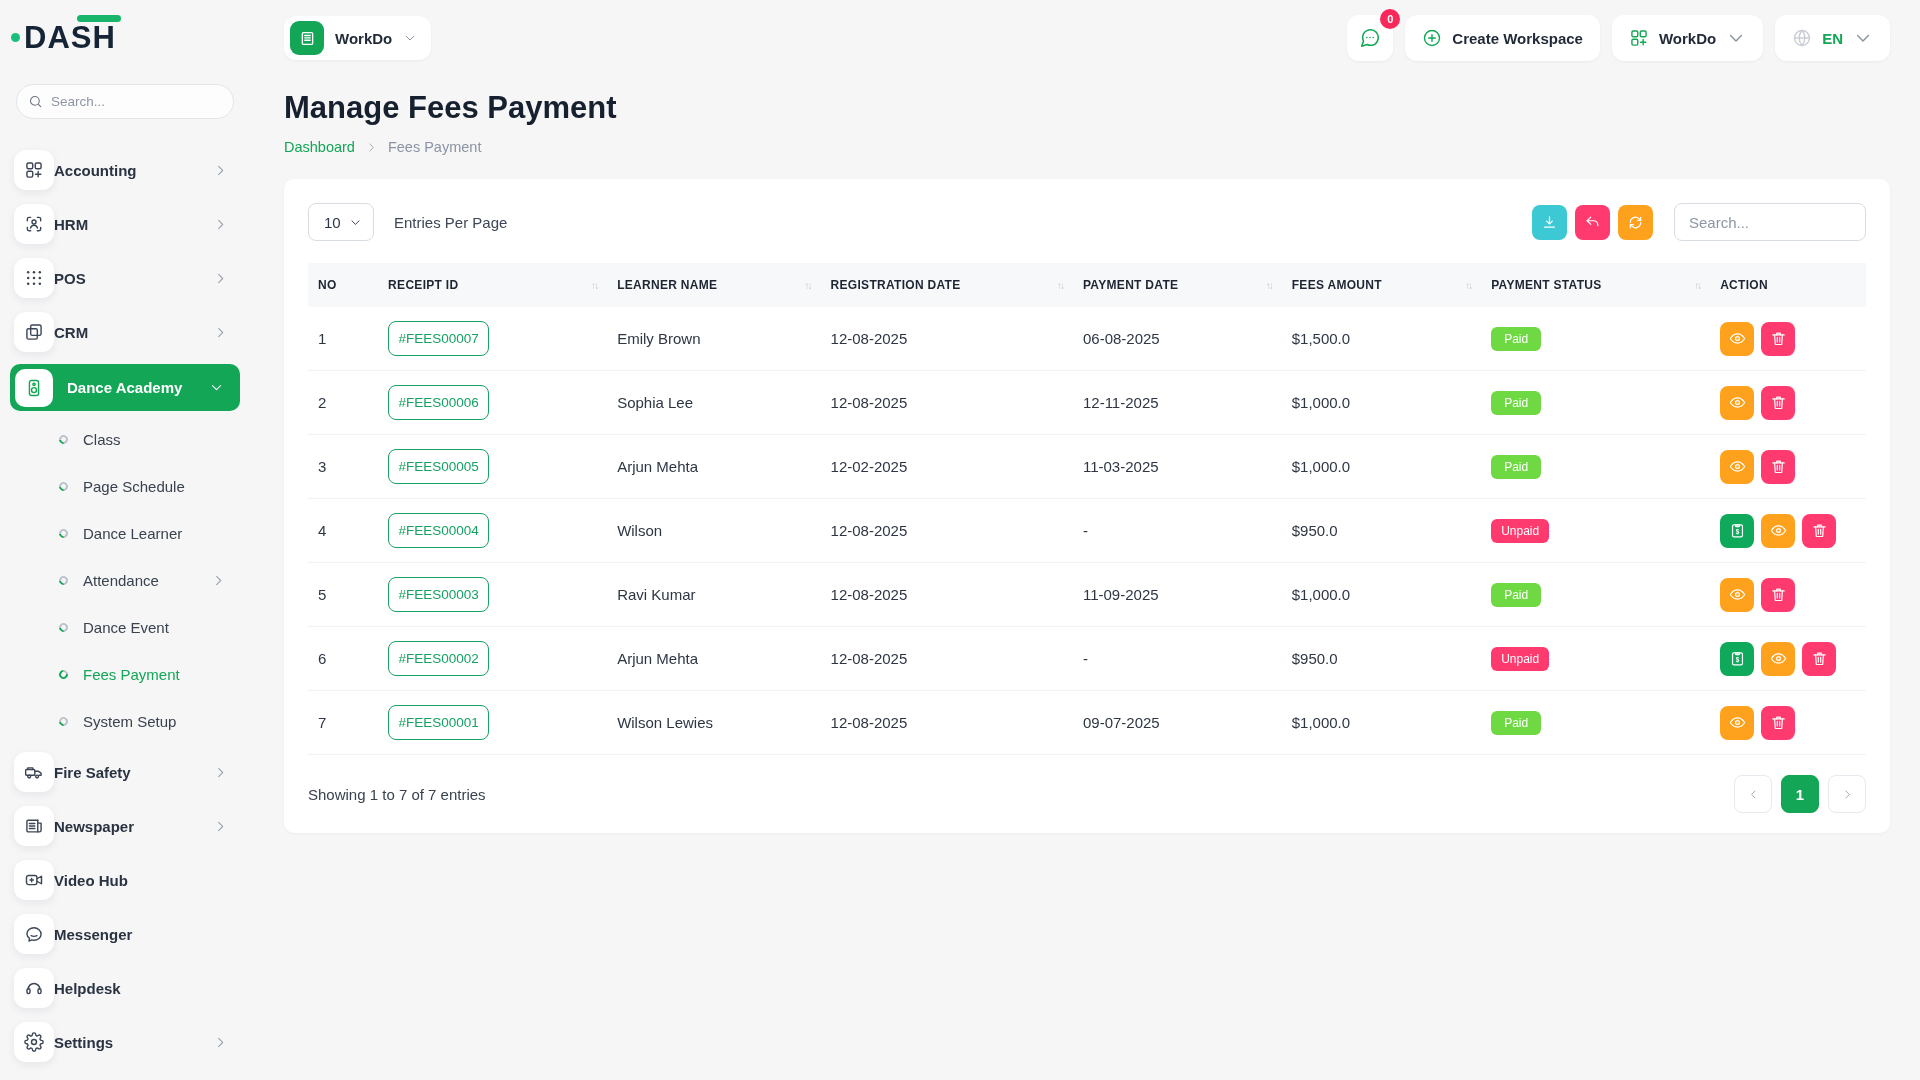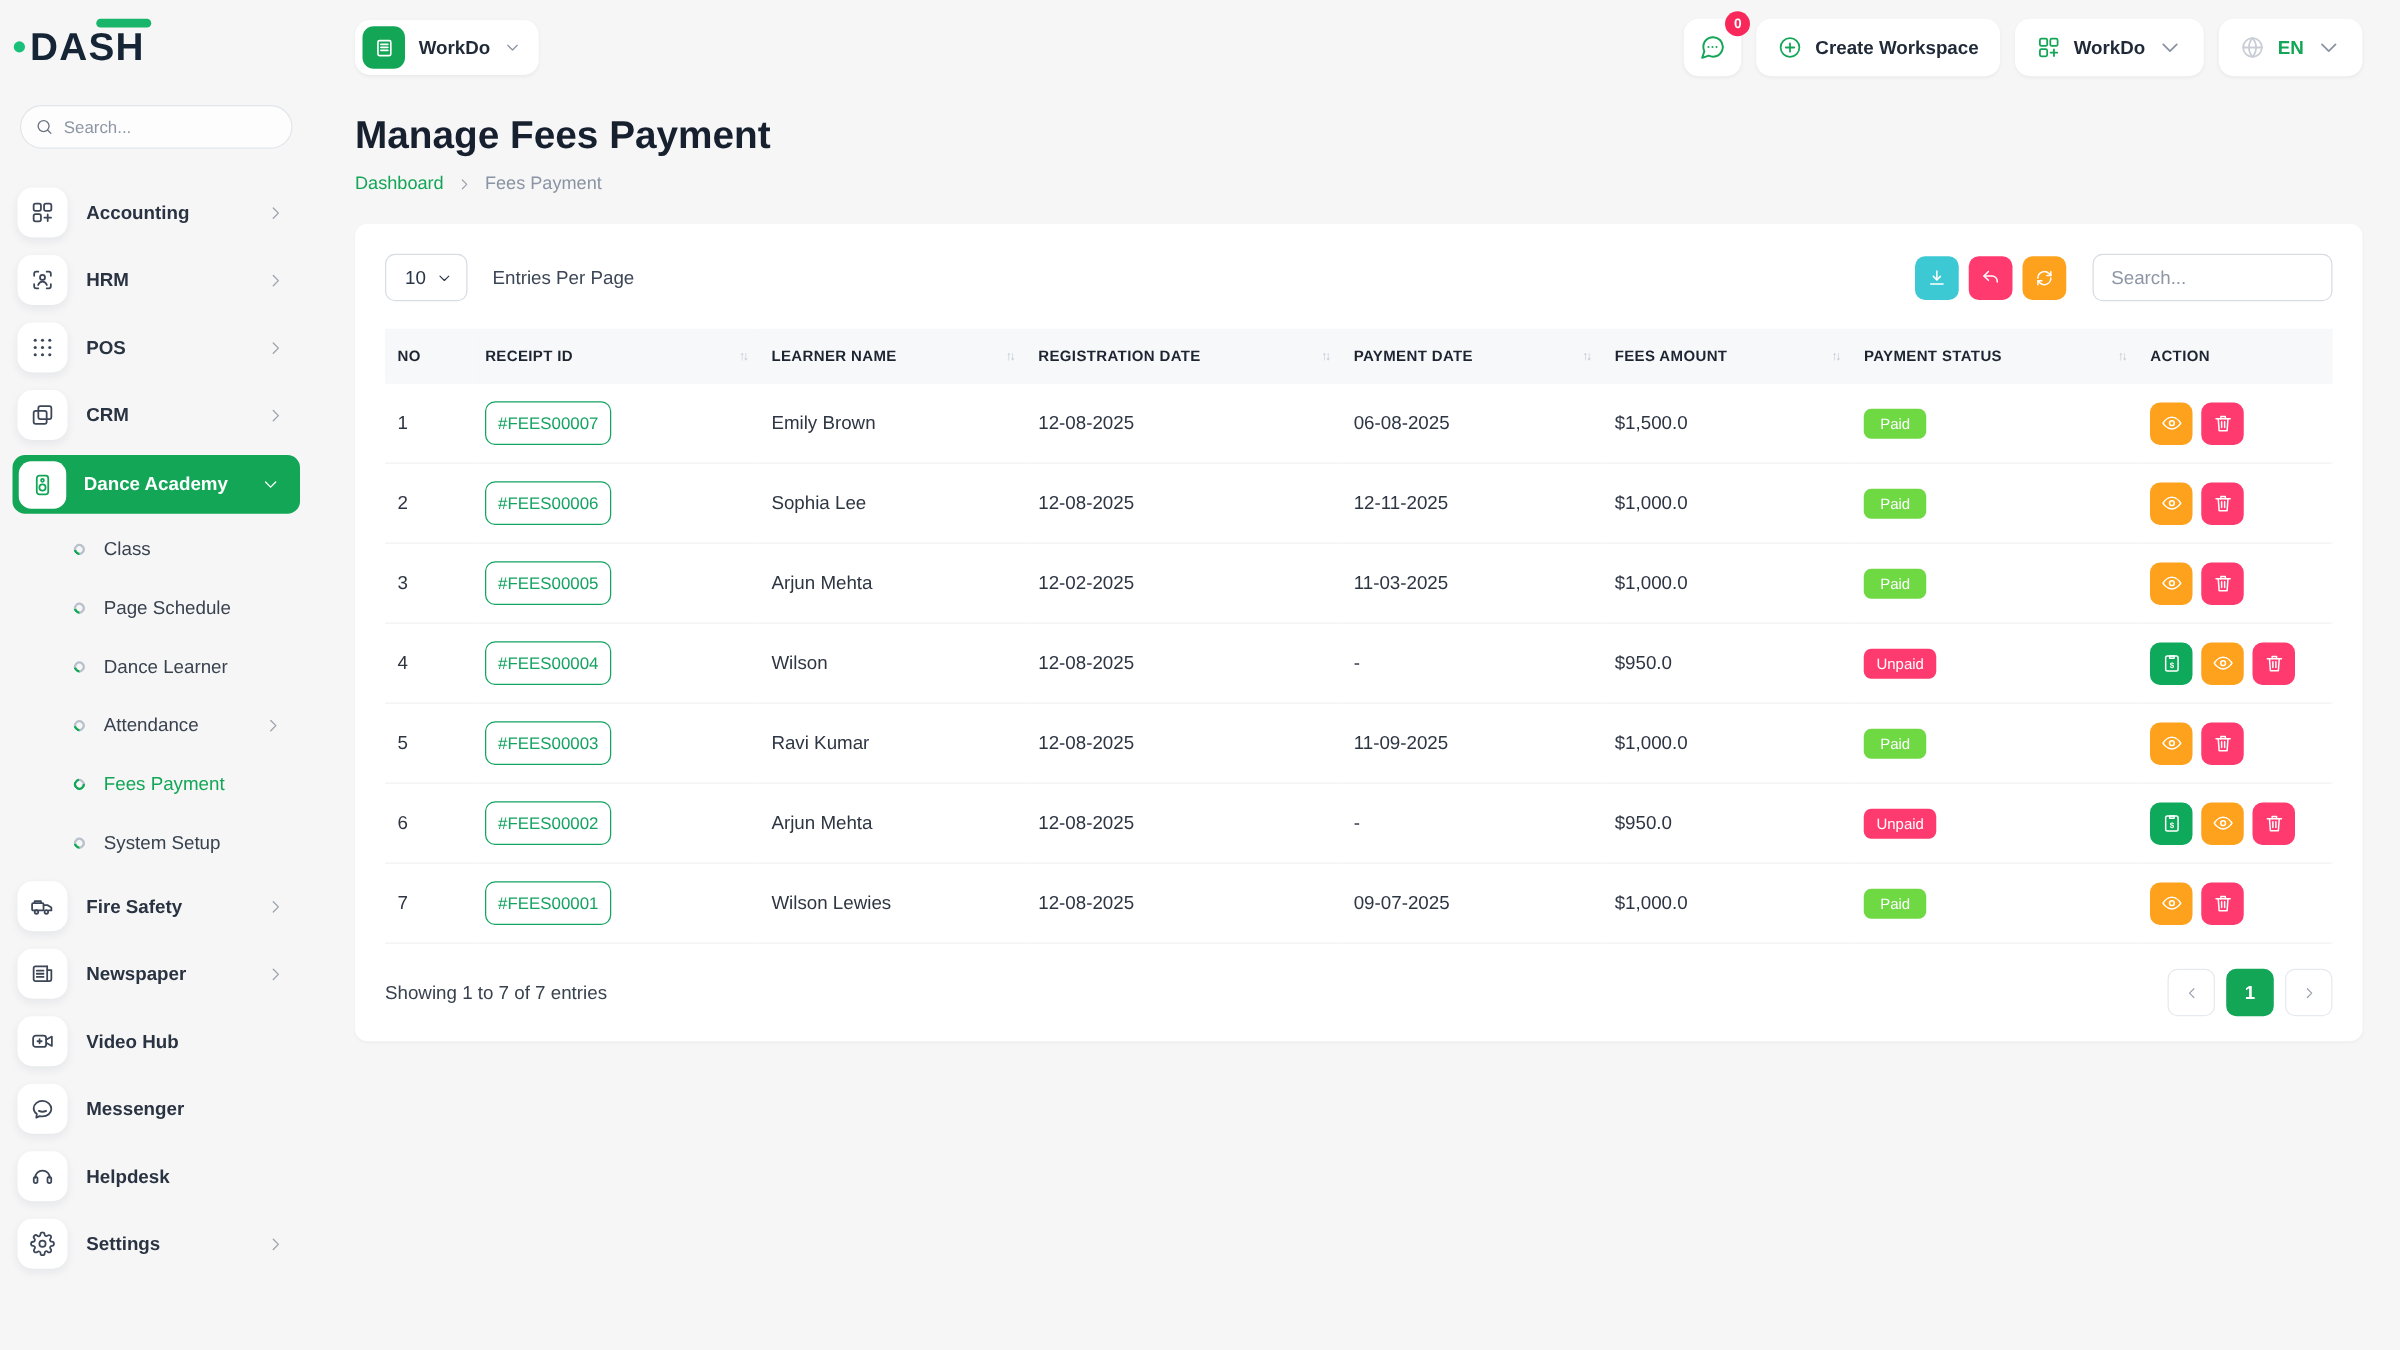--- a/index.html
+++ b/index.html
@@ -22,21 +22,21 @@
   .logo-bar{ position:absolute; left:77px; top:15px; width:44px; height:7px; border-radius:4px; background:#19b56b; }
   .side-search{ margin:22px 16px 24px; position:relative; }
   .side-search input{
     width:100%; height:35px; border:1px solid #e2e6ea; border-radius:18px;
     background:#fdfdfd; padding:0 12px 0 34px; font-size:13.5px; color:#4b5563; outline:none;
     font-family:"Liberation Sans",sans-serif;
   }
   .side-search input::placeholder{ color:#8d96a5; }
   .side-search .sicon{ position:absolute; left:12px; top:10px; width:15px; height:15px; color:#6b7280; }
 
-  .side-item{ display:flex; align-items:center; gap:15px; padding:0 22px 0 14px; height:54px; cursor:pointer; }
+  .side-item{ display:flex; align-items:center; padding:0 22px 0 14px; height:54px; cursor:pointer; }
   .icard{ width:40px; height:40px; border-radius:12px; background:#fff; box-shadow:0 3px 8px rgba(20,30,50,.07);
           display:flex; align-items:center; justify-content:center; color:#3c4657; }
   .icard [data-icon]{ width:20px; height:20px; }
   .ilabel{ font-size:15px; font-weight:600; color:#2a3342; flex:1; }
   .ichev{ width:15px; height:15px; color:#9aa3ae; }
 
   .side-active{ margin:5px 10px; height:47px; border-radius:10px; background:#12A656;
                 display:flex; align-items:center; gap:14px; padding:0 16px 0 5px; cursor:pointer; }
   .side-active .icard{ width:38px; height:38px; border-radius:10px; color:#12A656; box-shadow:none; }
   .side-active .ilabel{ color:#fff; }
@@ -246,20 +246,24 @@
         <span class="slabel">Dance Learner</span>
       </div>
       <div class="side-sub">
         <span class="bullet"></span>
         <span class="slabel">Attendance</span>
         <span class="ichev" data-icon="chevron-right-icon">
           <svg viewBox="0 0 24 24" fill="none" stroke="currentColor" stroke-width="1.7" stroke-linecap="round" stroke-linejoin="round">
             <path d="M9 5.5l6.5 6.5L9 18.5"></path>
           </svg>
         </span>
+      </div>
+      <div class="side-sub">
+        <span class="bullet"></span>
+        <span class="slabel">Dance Event</span>
       </div>
       <div class="side-sub active">
         <span class="bullet"></span>
         <span class="slabel">Fees Payment</span>
       </div>
       <div class="side-sub">
         <span class="bullet"></span>
         <span class="slabel">System Setup</span>
       </div>
       <div class="side-item">

